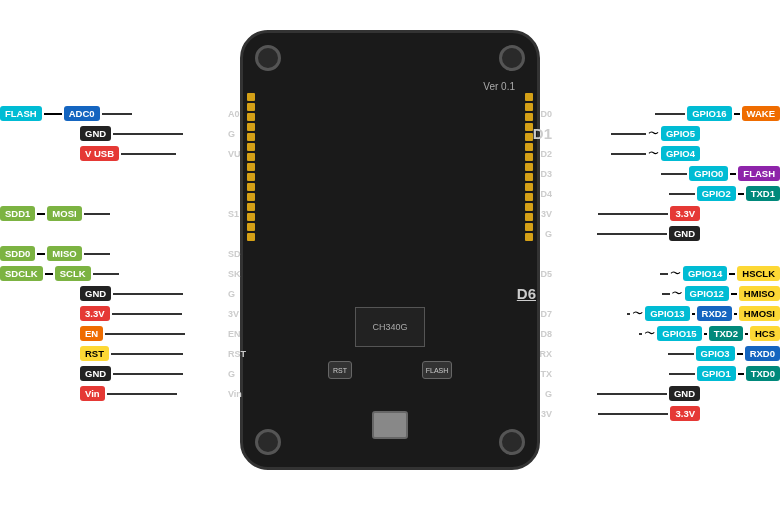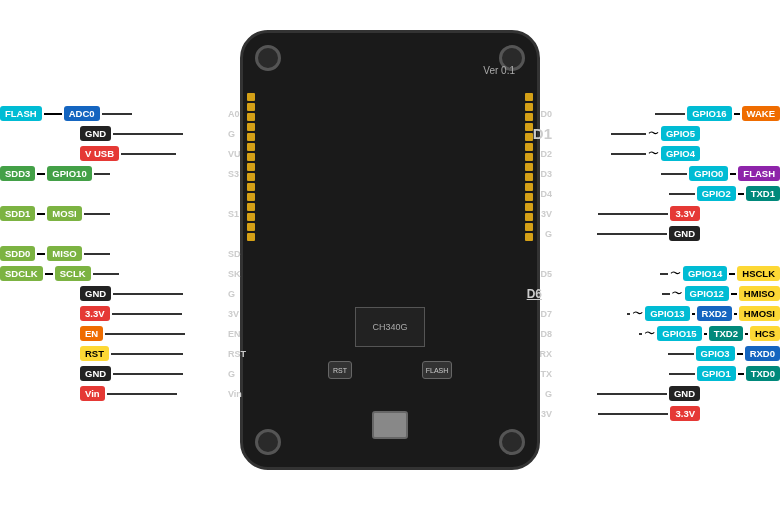--- a/index.html
+++ b/index.html
@@ -127,21 +127,21 @@
     }
     .pin-dot {
       width: 8px;
       height: 8px;
       background: #d4a017;
       border-radius: 1px;
     }
     
     .ver-label {
       position: absolute;
-      top: 32px;
+      top: 48px;
       right: 22px;
       font-size: 10px;
       color: #aaa;
     }
     
     .ch340 {
       position: absolute;
       bottom: 120px;
       left: 50%;
       transform: translateX(-50%);
@@ -291,27 +291,20 @@
     <div style="width:70px; height:2px; background:#333;"></div>
     <span style="font-size:9px;font-weight:bold;color:#ccc;position:absolute;left:148px;">G</span>
   </div>
 
   <div style="position:absolute; left:80px; top:146px; display:flex; align-items:center; gap:2px;">
     <span class="pin-label c-red">V USB</span>
     <div style="width:55px; height:2px; background:#333;"></div>
     <span style="font-size:9px;font-weight:bold;color:#ccc;position:absolute;left:148px;">VU</span>
   </div>
 
-  <div style="position:absolute; left:0; top:166px; display:flex; align-items:center; gap:2px;">
-    <span class="pin-label c-green">SDD3</span>
-    <div style="width:8px; height:2px; background:#000;"></div>
-    <span class="pin-label c-green">GPIO10</span>
-    <div style="width:16px; height:2px; background:#333;"></div>
-    <span style="font-size:9px;font-weight:bold;color:#ccc;position:absolute;left:228px;">S3</span>
-  </div>
 
 
   <div style="position:absolute; left:0; top:206px; display:flex; align-items:center; gap:2px;">
     <span class="pin-label c-lime">SDD1</span>
     <div style="width:8px; height:2px; background:#000;"></div>
     <span class="pin-label c-lime">MOSI</span>
     <div style="width:26px; height:2px; background:#333;"></div>
     <span style="font-size:9px;font-weight:bold;color:#ccc;position:absolute;left:228px;">S1</span>
   </div>
 
@@ -426,21 +419,21 @@
     <div style="width:8px; height:2px; background:#333;"></div>
     <span style="font-size:9px;font-weight:bold;color:#ccc;position:absolute;right:228px;">D5</span>
   </div>
 
   <div style="position:absolute; right:0; top:286px; display:flex; align-items:center; gap:2px; flex-direction:row-reverse;">
     <span class="pin-label c-yellow">HMISO</span>
     <div style="width:6px; height:2px; background:#000;"></div>
     <span class="pin-label c-cyan">GPIO12</span>
     <span style="font-size:11px;">〜</span>
     <div style="width:8px; height:2px; background:#333;"></div>
-    <span style="font-size:12px;font-weight:bold;color:#ccc;position:absolute;right:238px;text-decoration:underline;">D6</span>
+    <span style="font-size:15px;font-weight:bold;color:#ccc;position:absolute;right:244px;text-decoration:underline;">D6</span>
   </div>
 
   <div style="position:absolute; right:0; top:306px; display:flex; align-items:center; gap:2px; flex-direction:row-reverse;">
     <span class="pin-label c-yellow">HMOSI</span>
     <div style="width:3px; height:2px; background:#000;"></div>
     <span class="pin-label c-blue">RXD2</span>
     <div style="width:3px; height:2px; background:#000;"></div>
     <span class="pin-label c-cyan">GPIO13</span>
     <span style="font-size:11px;">〜</span>
     <div style="width:3px; height:2px; background:#333;"></div>

